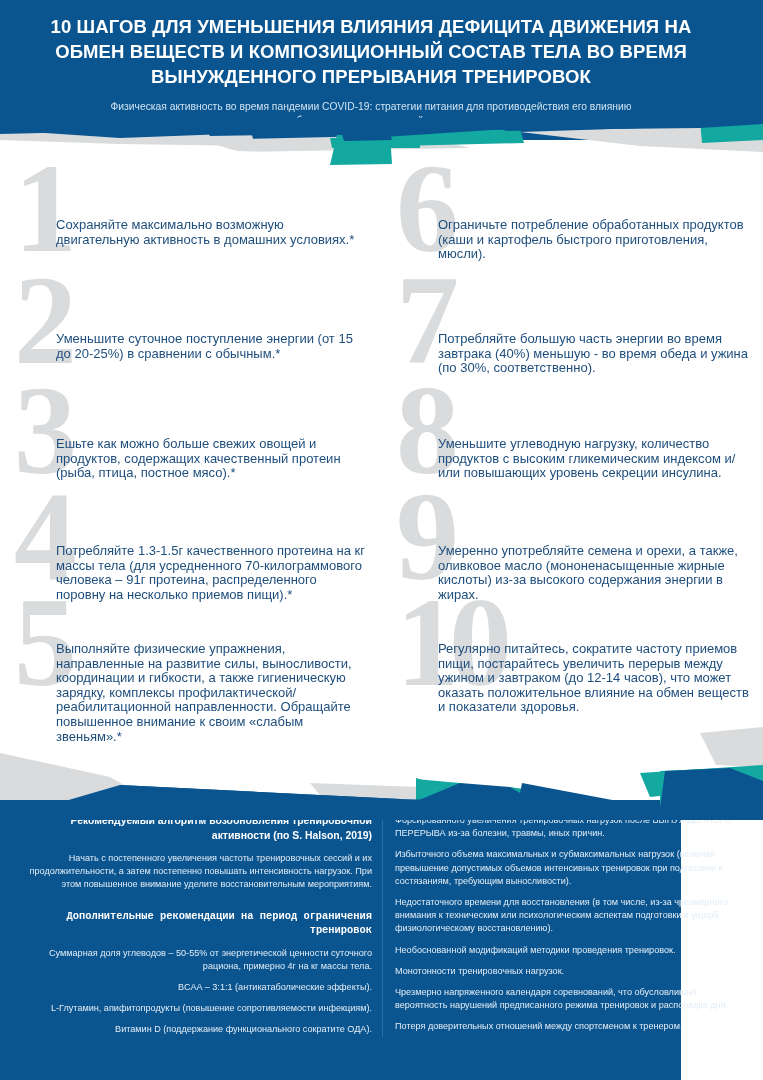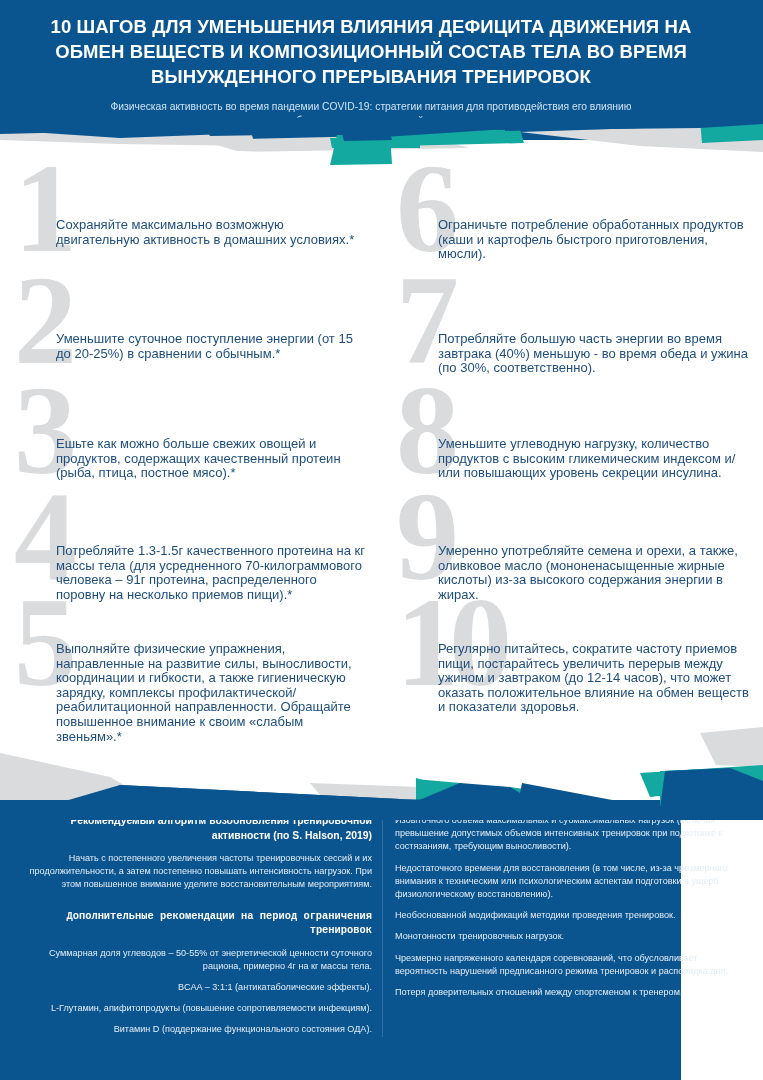--- a/index.html
+++ b/index.html
@@ -266,24 +266,25 @@
 <div class="footer">
   <div class="footer-cols">
 
     <div class="fcol fcol-left">
       <div class="f-head">Рекомендуемый алгоритм возобновления тренировочной активности (по S. Halson, 2019)</div>
       <p class="f-para">Начать с постепенного увеличения частоты тренировочных сессий и их продолжительности, а затем постепенно повышать интенсивность нагрузок. При этом повышенное внимание уделите восстановительным мероприятиям.</p>
       <div class="f-head second">Дополнительные рекомендации на период ограничения тренировок</div>
       <p class="f-para">Суммарная доля углеводов – 50-55% от энергетической ценности суточного рациона, примерно 4г на кг массы тела.</p>
       <p class="f-para">BCAA – 3:1:1 (антикатаболические эффекты).</p>
       <p class="f-para">L-Глутамин, апифитопродукты (повышение сопротивляемости инфекциям).</p>
-      <p class="f-para">Витамин D (поддержание функционального состояния ОДА).</p>
+      <p class="f-para">Витамин D (поддержание функционального сократите ОДА).</p>
     </div>
 
     <div class="fcol fcol-right">
+      <p class="f-para">Форсированного увеличения тренировочных нагрузок после ВЫНУЖДЕННОГО ПЕРЕРЫВА из-за болезни, травмы, иных причин.</p>
       <p class="f-para">Избыточного объема максимальных и субмаксимальных нагрузок (включая превышение допустимых объемов интенсивных тренировок при подготовке к состязаниям, требующим выносливости).</p>
       <p class="f-para">Недостаточного времени для восстановления (в том числе, из-за чрезмерного внимания к техническим или психологическим аспектам подготовки в ущерб физиологическому восстановлению).</p>
       <p class="f-para">Необоснованной  модификаций методики проведения тренировок.</p>
       <p class="f-para">Монотонности тренировочных нагрузок.</p>
       <p class="f-para">Чрезмерно напряженного календаря соревнований, что обусловливает вероятность нарушений предписанного режима тренировок и распорядка дня.</p>
       <p class="f-para">Потеря доверительных отношений между спортсменом к тренером.</p>
     </div>
 
   </div>
 </div>

